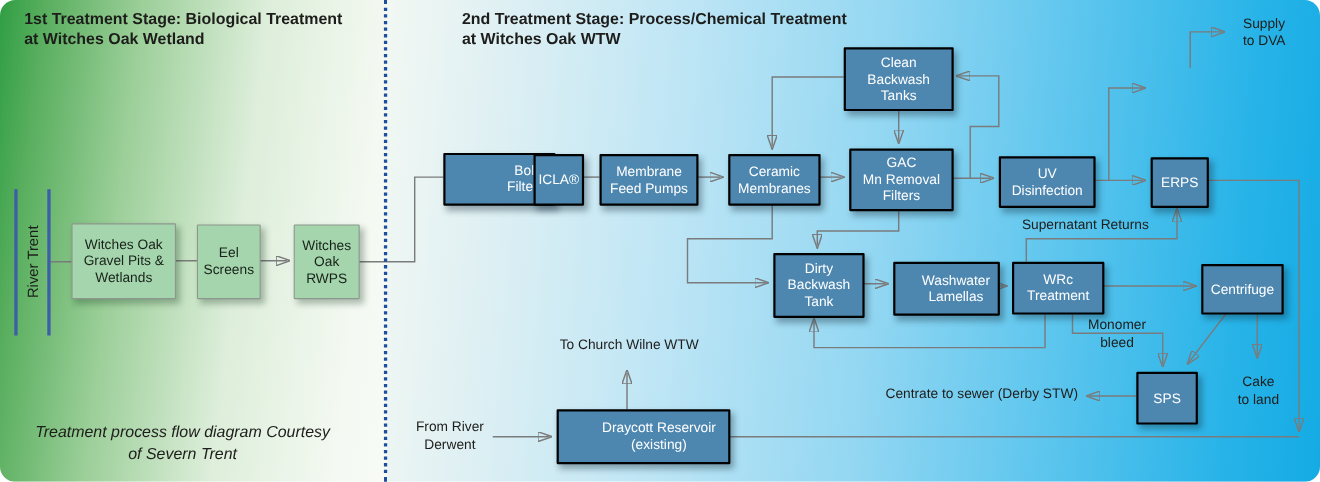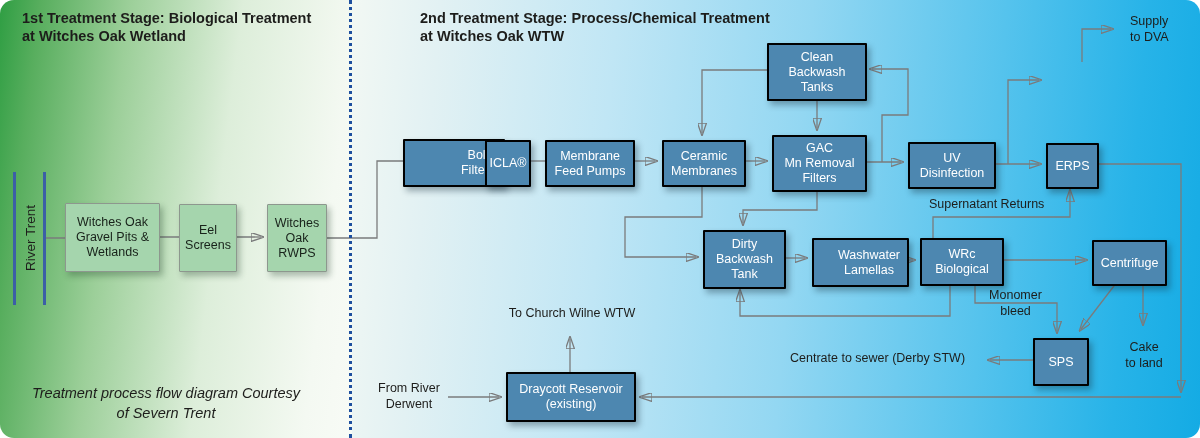--- a/index.html
+++ b/index.html
@@ -124,31 +124,31 @@
 Filters</div>
   <div class="node blue" style="left:908px;top:142px;width:84px;height:43px;">UV
 Disinfection</div>
   <div class="node blue" style="left:1046px;top:143px;width:49px;height:42px;">ERPS</div>
   <div class="node blue" style="left:703px;top:230px;width:79px;height:55px;">Dirty
 Backwash
 Tank</div>
   <div class="node blue" style="left:812px;top:238px;width:76px;height:45px;padding-left:17px;">Washwater
 Lamellas</div>
   <div class="node blue" style="left:920px;top:238px;width:80px;height:44px;">WRc
-Biological</div>
+Treatment</div>
   <div class="node blue" style="left:1092px;top:240px;width:71px;height:42px;">Centrifuge</div>
   <div class="node blue" style="left:1033px;top:338px;width:52px;height:44px;">SPS</div>
-  <div class="node blue" style="left:506px;top:372px;width:126px;height:46px;">Draycott Reservoir
+  <div class="node blue" style="left:506px;top:372px;width:126px;height:46px;padding-left:28px;">Draycott Reservoir
 (existing)</div>
 
   <div class="ann" style="left:1130px;top:14px;">Supply
 to DVA</div>
   <div class="ann" style="left:929px;top:197px;white-space:nowrap;">Supernatant Returns</div>
   <div class="ann" style="left:973px;top:288px;width:85px;text-align:center;">Monomer
 bleed</div>
   <div class="ann" style="left:1110px;top:340px;width:68px;text-align:center;">Cake
 to land</div>
-  <div class="ann" style="left:790px;top:351px;width:190px;white-space:nowrap;">Centrate to sewer (Derby STW)</div>
+  <div class="ann" style="left:790px;top:351px;width:190px;text-align:right;white-space:nowrap;">Centrate to sewer (Derby STW)</div>
   <div class="ann" style="left:497px;top:306px;width:150px;text-align:center;white-space:nowrap;">To Church Wilne WTW</div>
   <div class="ann" style="left:370px;top:381px;width:78px;text-align:center;">From River
 Derwent</div>
 
 </div>
 
 </body></html>

